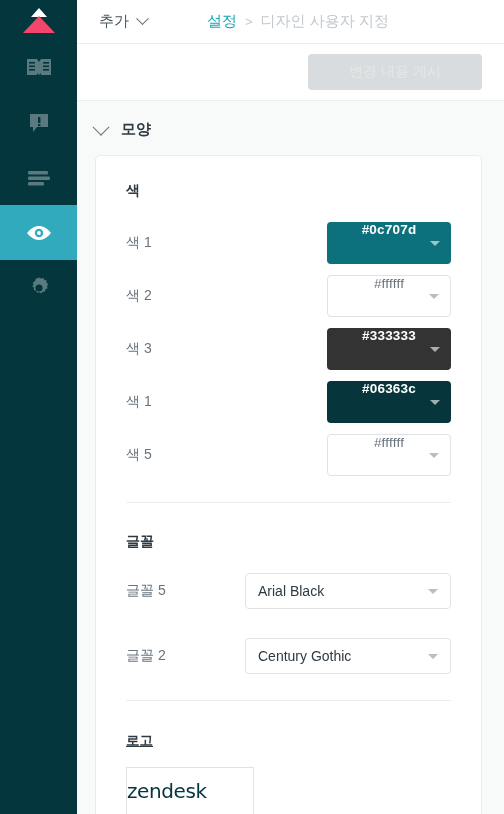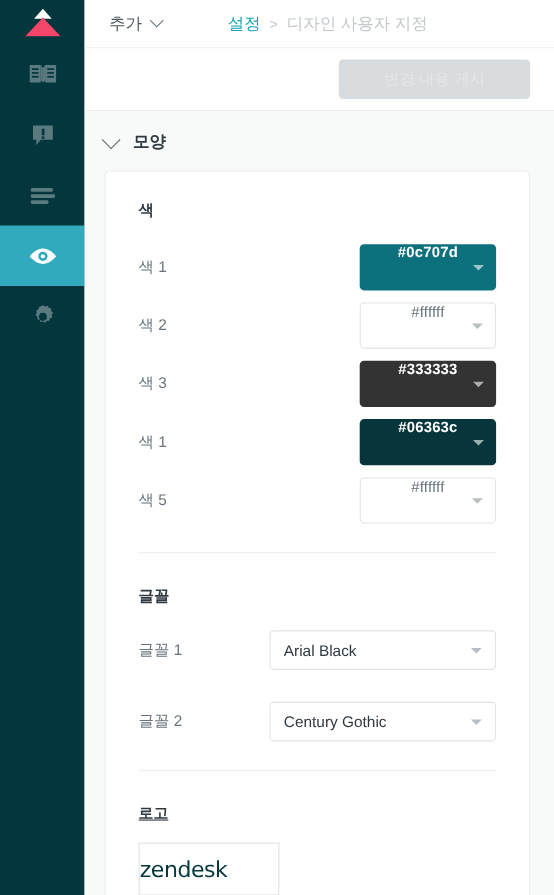--- a/index.html
+++ b/index.html
@@ -432,21 +432,21 @@
             <span class="caret"></span>
           </div>
         </div>
 
         <div class="divider"></div>
 
         
         <div class="block-title">글꼴</div>
 
         <div class="field-row">
-          <span class="flabel">글꼴 1</span>
+          <span class="flabel">글꼴 5</span>
           <div class="font-select">
             <span>Arial Black</span>
             <span class="caret"></span>
           </div>
         </div>
 
         <div class="spacer-18"></div>
 
         <div class="field-row">
           <span class="flabel">글꼴 2</span>

